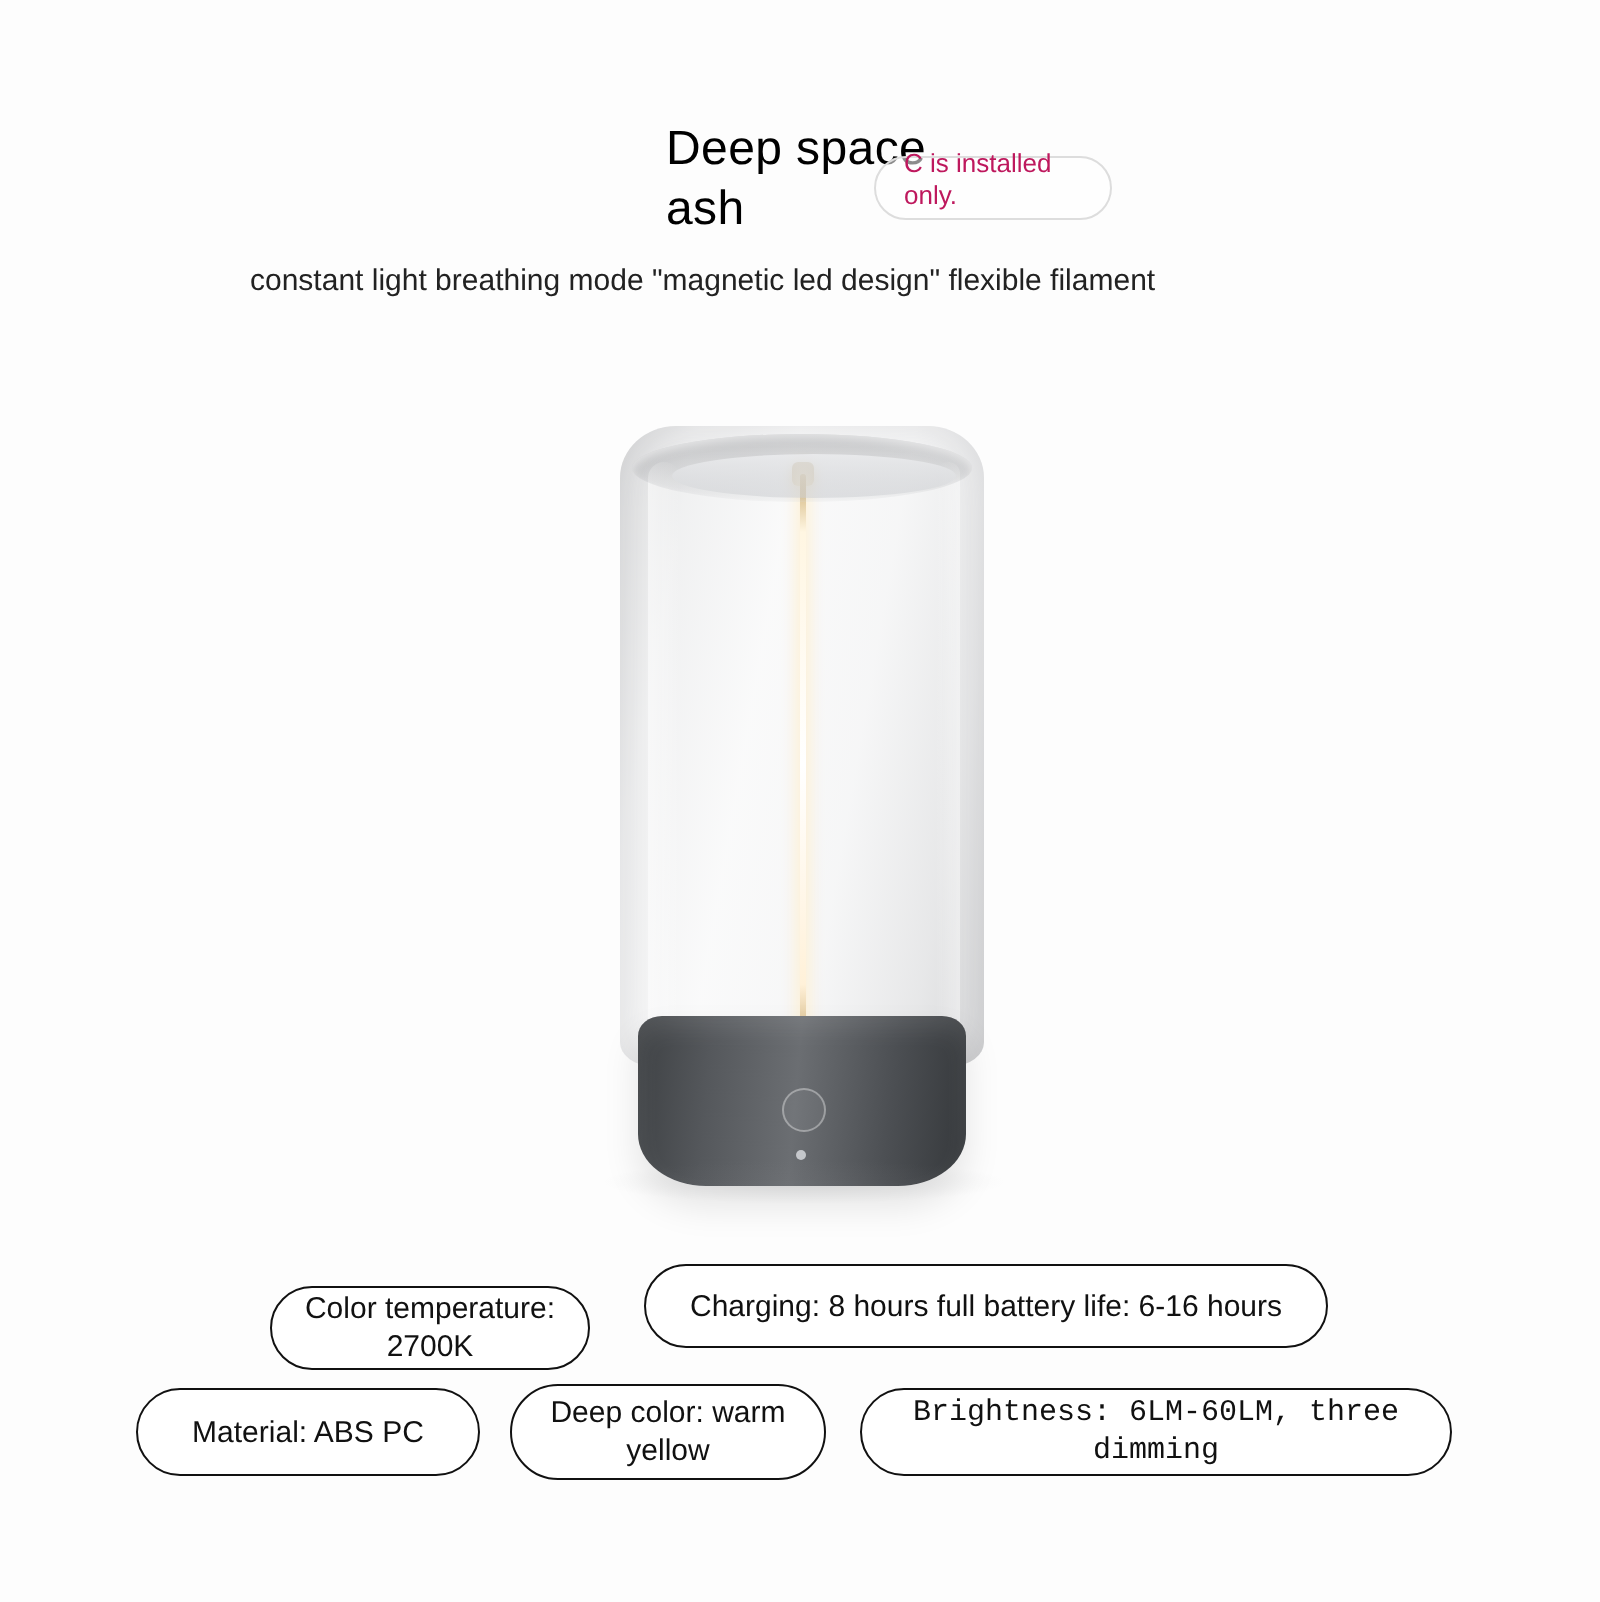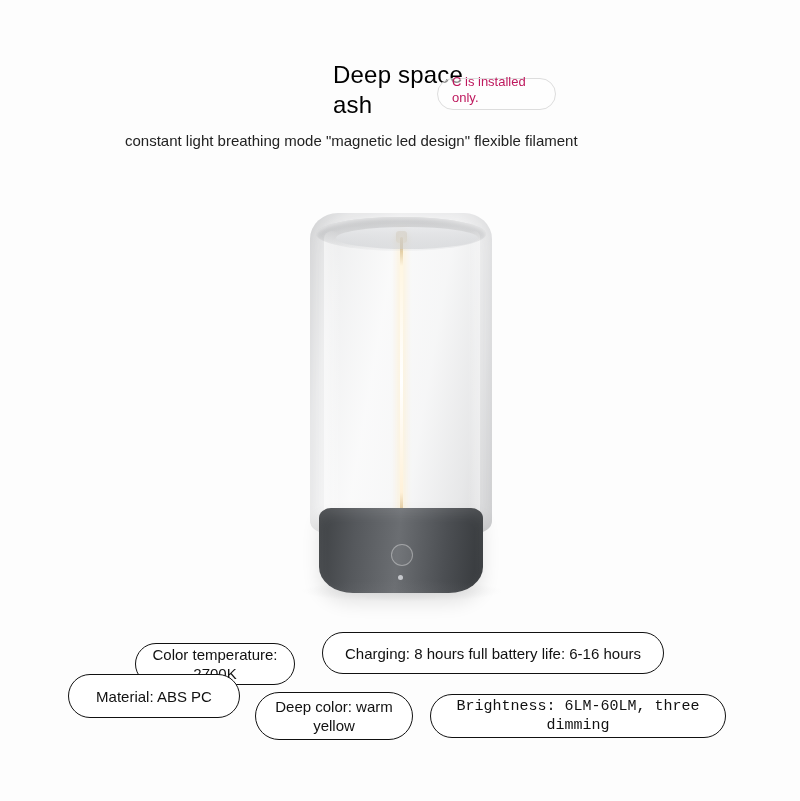--- a/index.html
+++ b/index.html
@@ -194,21 +194,21 @@
     align-items: center;
     justify-content: center;
     text-align: center;
     font-size: 15px;
     line-height: 19px;
     color: #111;
     padding: 0 10px;
   }
   #pill-color-temp   { left: 135px; top: 632px; width: 160px; height: 42px; margin-top: 11px; }
   #pill-charging     { left: 322px; top: 632px; width: 342px; height: 42px; }
-  #pill-material     { left: 68px;  top: 674px; width: 172px; height: 44px; }
+  #pill-material     { left: 68px;  top: 694px; width: 172px; height: 44px; }
   #pill-light-color  { left: 255px; top: 692px; width: 158px; height: 48px; }
   #pill-brightness   { left: 430px; top: 694px; width: 296px; height: 44px; font-family: Liberation Mono, monospace; }
 </style>
 </head>
 <body>
 
 <div class="title">Deep space ash</div>
 <div class="pill-note"></div>
 <div class="title-note">C is installed only.</div>
 <div class="subtitle">constant light breathing mode "magnetic led design" flexible filament</div>

